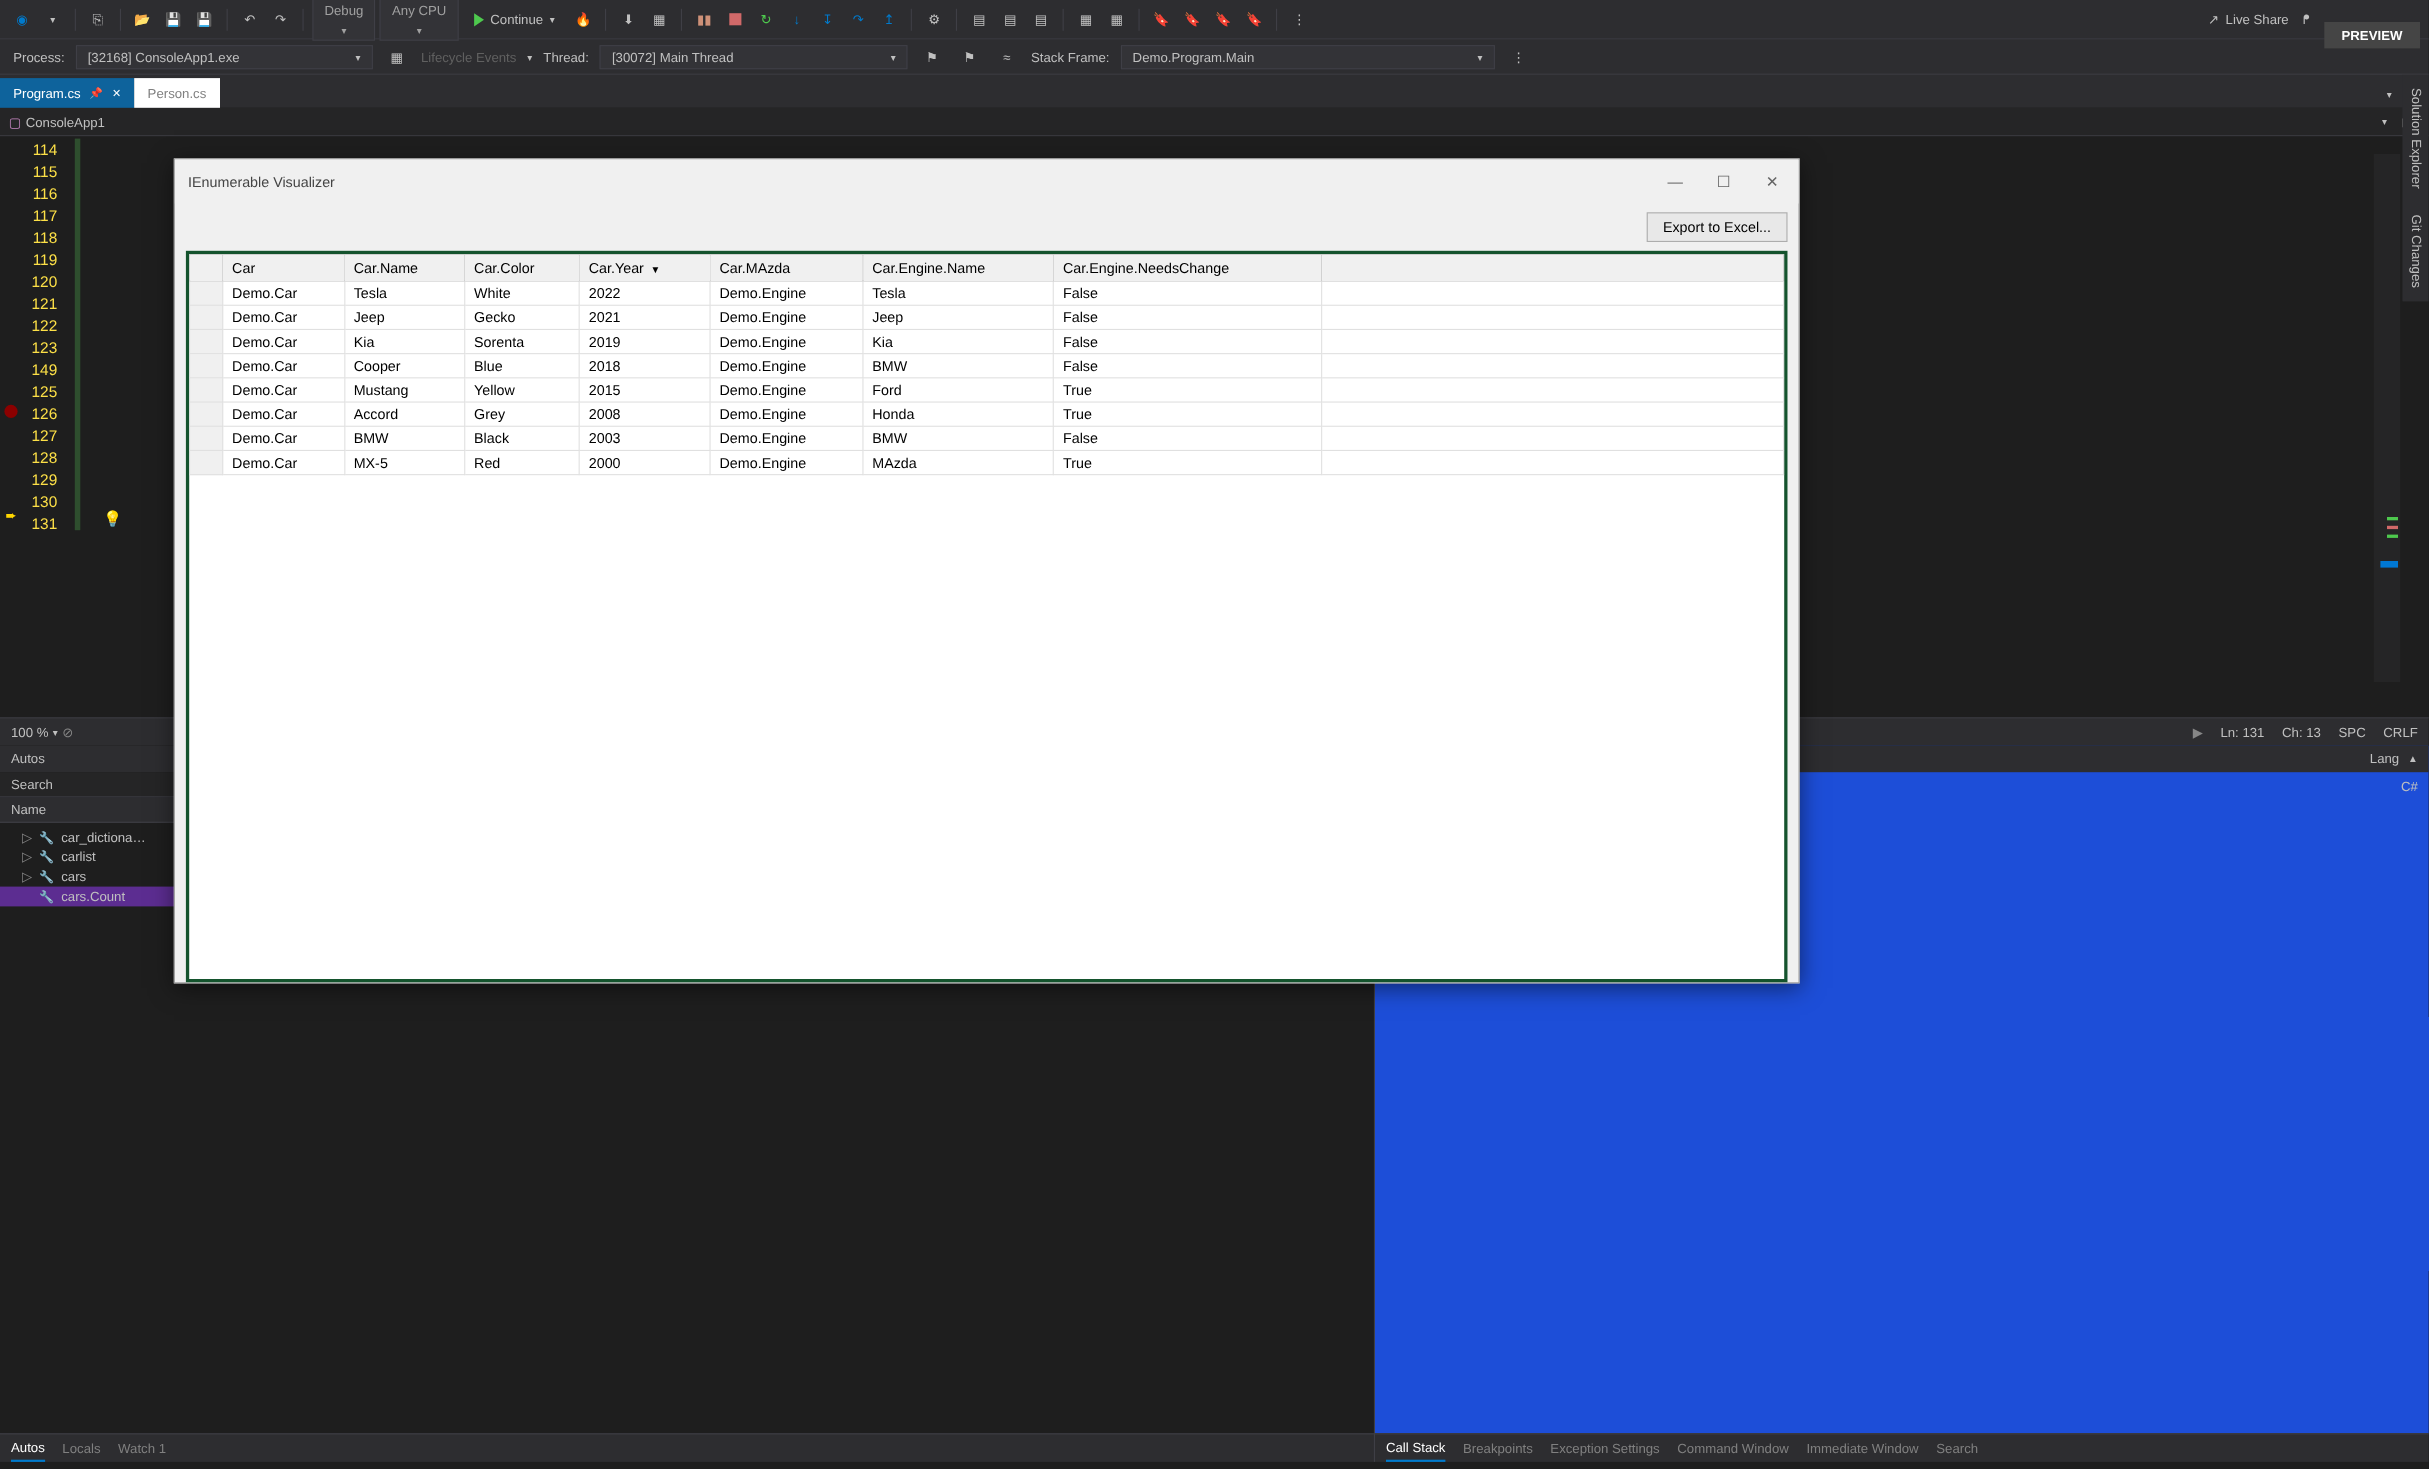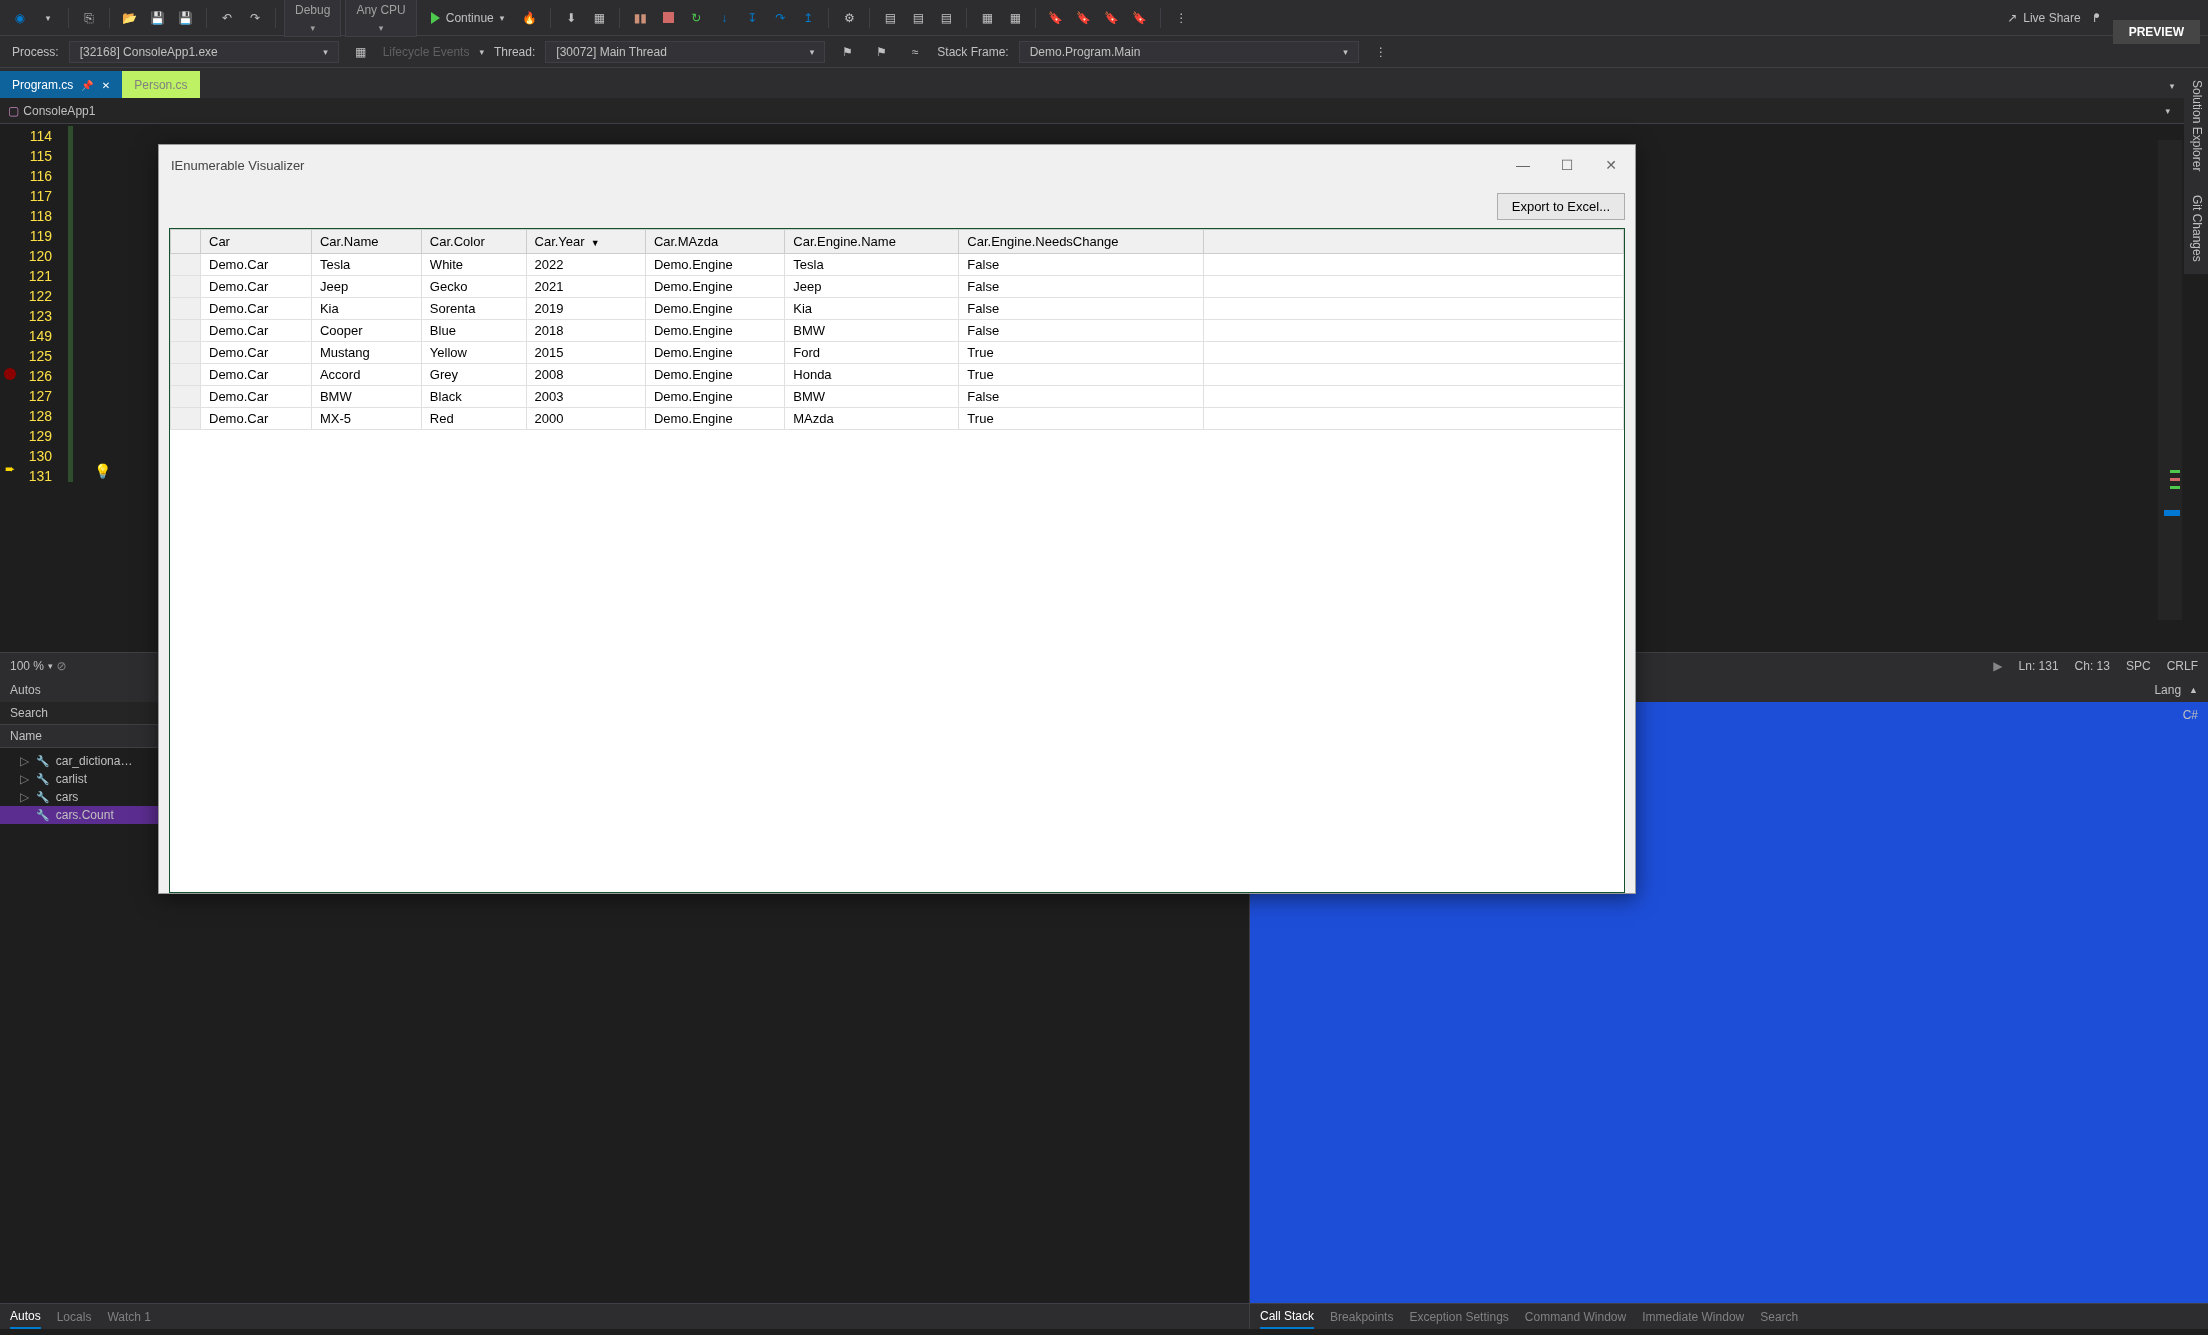--- a/index.html
+++ b/index.html
@@ -21,21 +21,21 @@
     
     
     .process-row { background: #2d2d30; height: 32px; display: flex; align-items: center; padding: 0 12px; gap: 10px; font-size: 12px; border-bottom: 1px solid #3f3f46; }
     .process-label { color: #c0c0c0; }
     .process-dropdown { background: #333337; border: 1px solid #3f3f46; padding: 3px 10px; color: #c0c0c0; display: flex; align-items: center; gap: 8px; min-width: 200px; justify-content: space-between; }
     
     
     .doc-tabs { background: #2d2d30; height: 30px; display: flex; align-items: flex-end; }
     .doc-tab { background: #1e1e1e; padding: 6px 12px; color: #fff; display: flex; align-items: center; gap: 8px; font-size: 12px; border-top: 1px solid transparent; cursor: pointer; }
     .doc-tab.active { background: #0e639c; }
-    .doc-tab.inactive { background: #bef264; color: #808080; justify-content: center; }
+    .doc-tab.inactive { background: #ffffff; color: #808080; justify-content: center; }
     .pin-icon, .close-icon { font-size: 10px; cursor: pointer; }
     
     
     .side-tabs { position: absolute; right: 0; top: 68px; width: 24px; background: #2d2d30; display: flex; flex-direction: column; }
     .side-tab { writing-mode: vertical-rl; padding: 12px 4px; color: #c0c0c0; font-size: 12px; cursor: pointer; border-left: 2px solid transparent; }
     
     
     .code-area { background: #1e1e1e; height: 560px; display: flex; position: relative; }
     .nav-bar { background: #252526; height: 26px; display: flex; align-items: center; padding: 0 8px; gap: 6px; font-size: 12px; color: #c0c0c0; border-bottom: 1px solid #3f3f46; }
     .nav-box { display: flex; align-items: center; gap: 4px; }
@@ -75,21 +75,21 @@
     .bottom-tab.active { color: #fff; border-bottom: 2px solid #007acc; }
     
     
     .visualizer-window { position: absolute; left: 158px; top: 144px; width: 1478px; height: 750px; background: #f0f0f0; border: 1px solid #999; box-shadow: 0 4px 20px rgba(0,0,0,0.5); display: flex; flex-direction: column; color: #000; }
     .viz-titlebar { background: #f0f0f0; padding: 8px 12px; display: flex; align-items: center; justify-content: space-between; font-size: 13px; color: #333; }
     .viz-title { color: #444; }
     .viz-controls { display: flex; gap: 20px; align-items: center; }
     .viz-btn { width: 24px; height: 24px; display: flex; align-items: center; justify-content: center; cursor: pointer; font-size: 14px; color: #666; }
     .viz-toolbar { padding: 8px 10px; display: flex; justify-content: flex-end; }
     .export-btn { background: #e8e8e8; border: 1px solid #adadad; padding: 5px 14px; font-size: 13px; cursor: pointer; }
-    .viz-grid { margin: 0 10px; border: 1px solid #14532d; flex: 1; overflow: auto; background: #fff; }
+    .viz-grid { margin: 0 10px; border: 3px solid #14532d; flex: 1; overflow: auto; background: #fff; }
     .viz-table { width: 100%; border-collapse: collapse; font-size: 13px; }
     .viz-table th { background: #f0f0f0; border: 1px solid #ccc; padding: 4px 8px; text-align: left; font-weight: normal; position: relative; }
     .viz-table td { border: 1px solid #e0e0e0; padding: 3px 8px; background: #fff; }
     .viz-table th.sorted::after { content: '▼'; font-size: 9px; margin-left: 6px; }
     .viz-table .rowhead { width: 30px; background: #f0f0f0; }
     .viz-status { padding: 6px 12px; font-size: 13px; color: #333; border-top: 1px solid #ccc; background: #f0f0f0; display: flex; }
     .viz-status-left { flex: 1; }
     
     .caret-down { font-size: 9px; }
     

